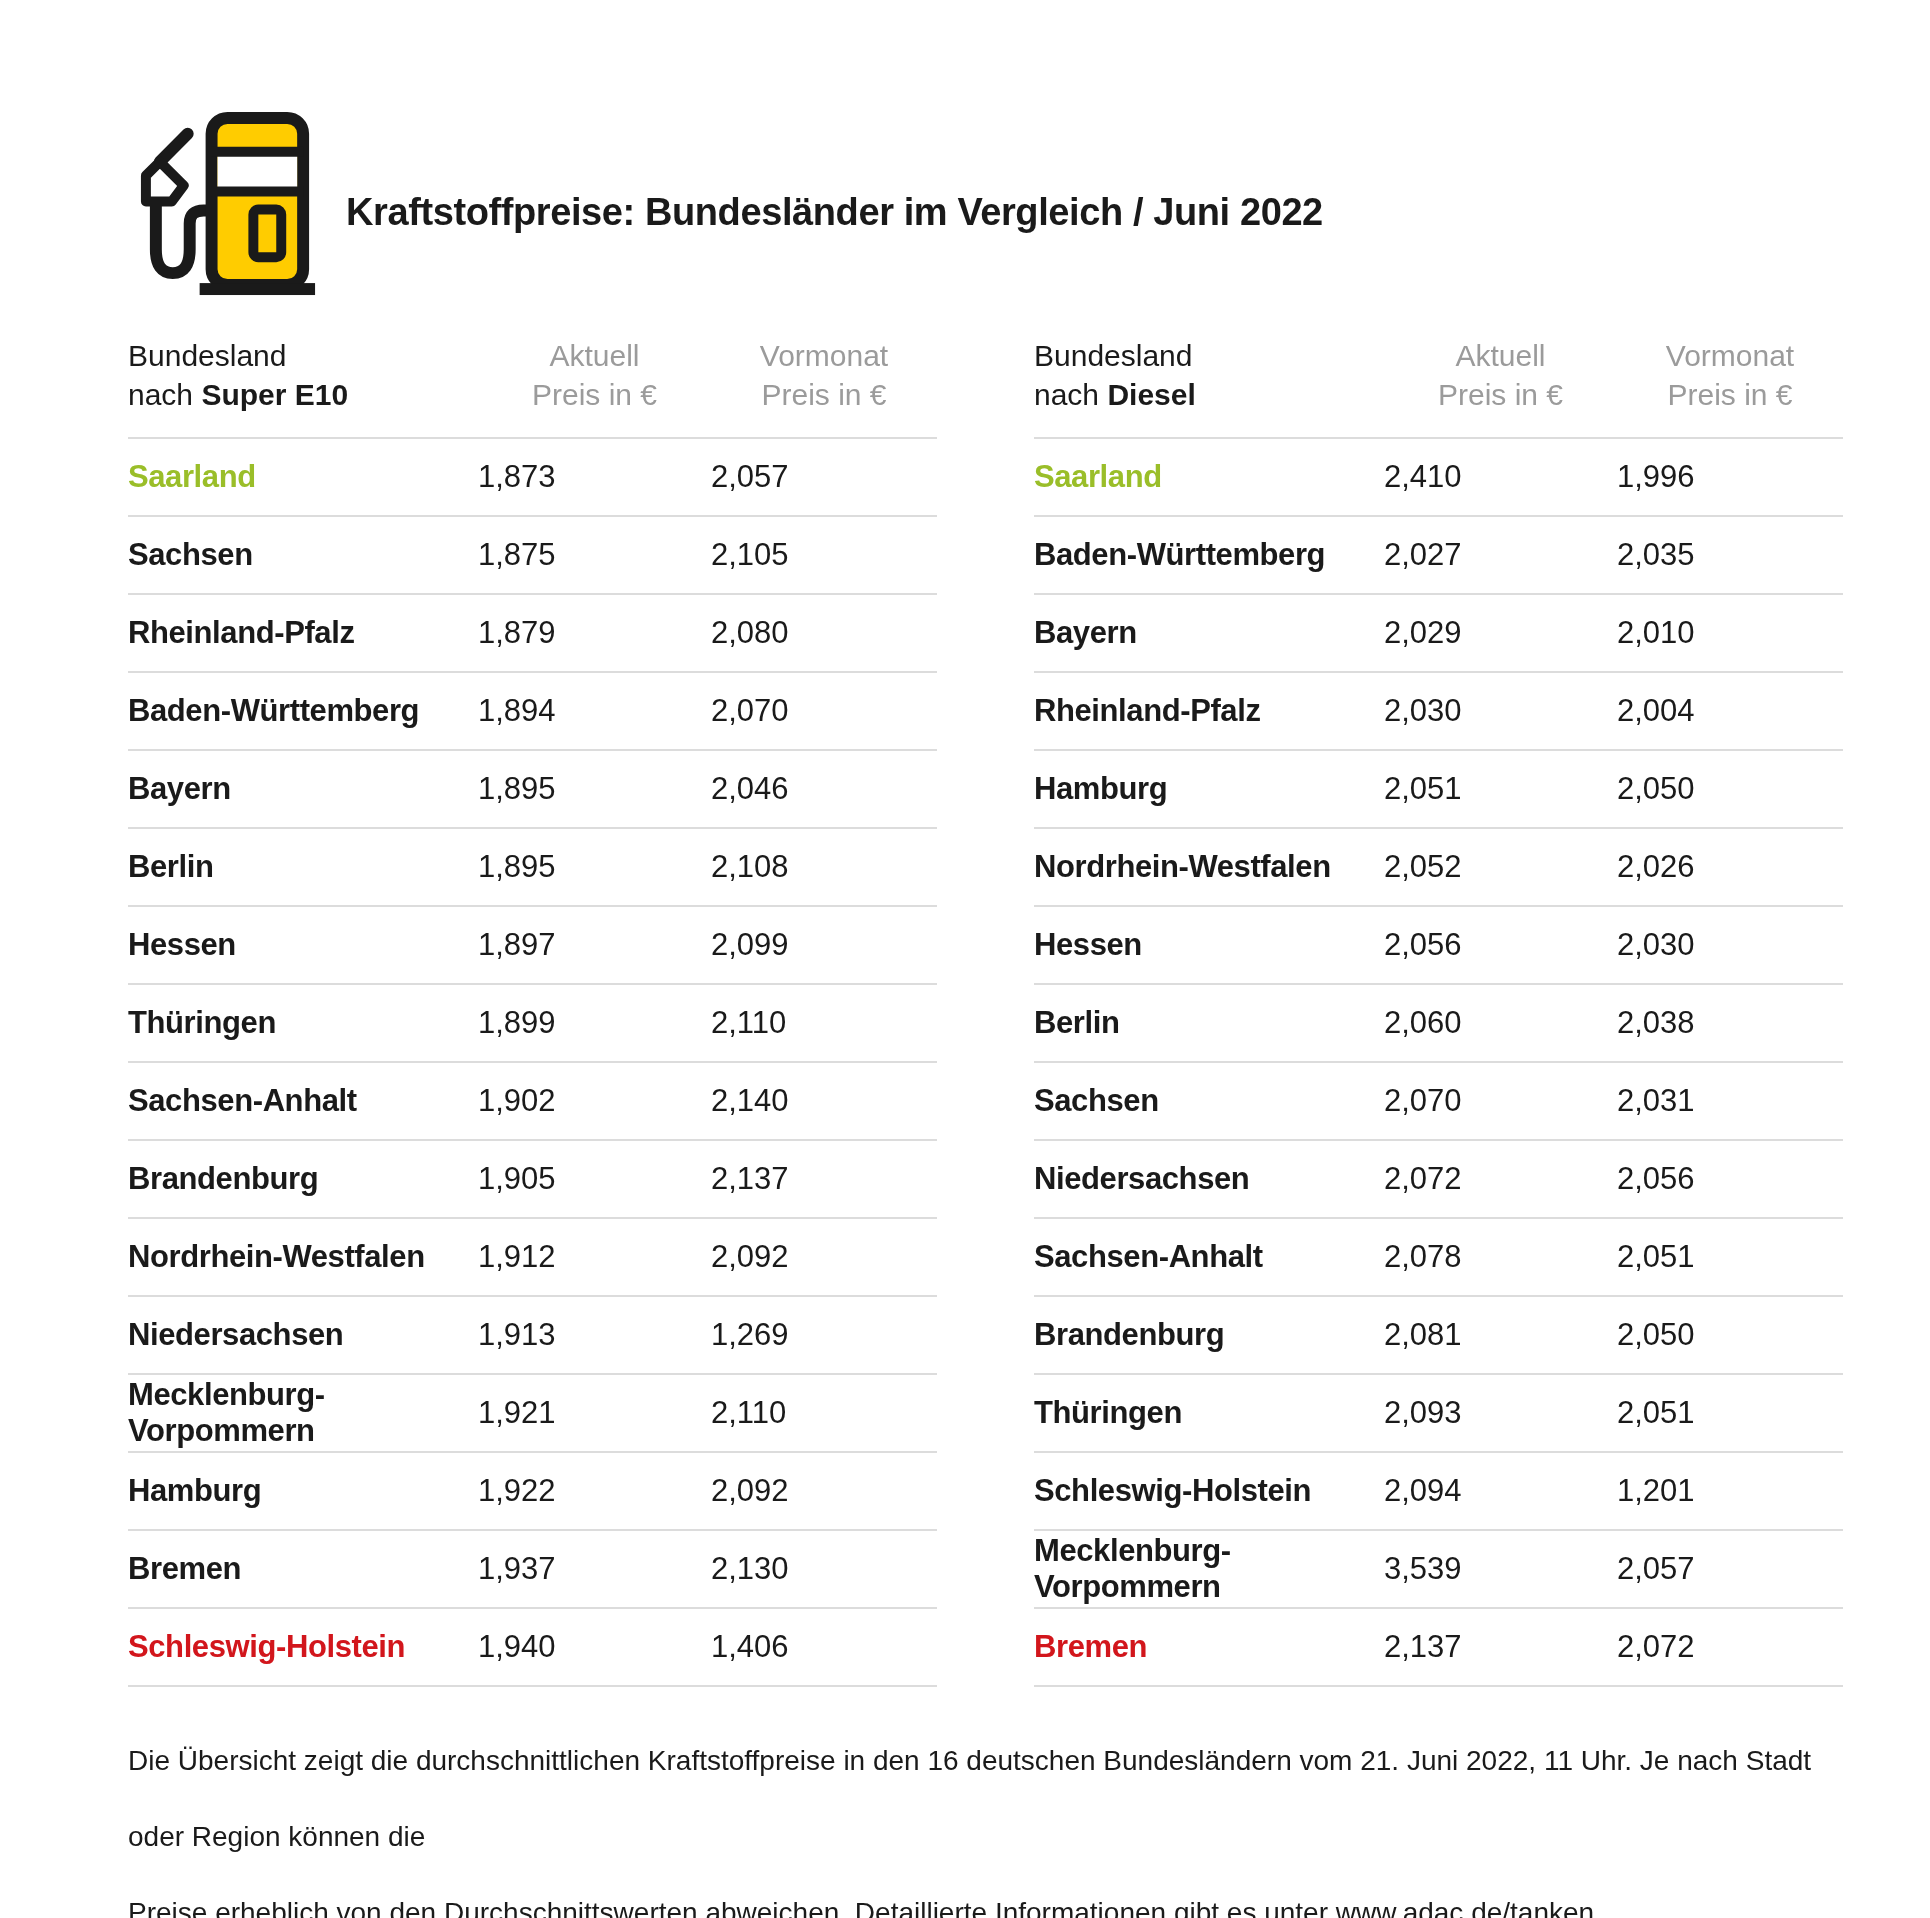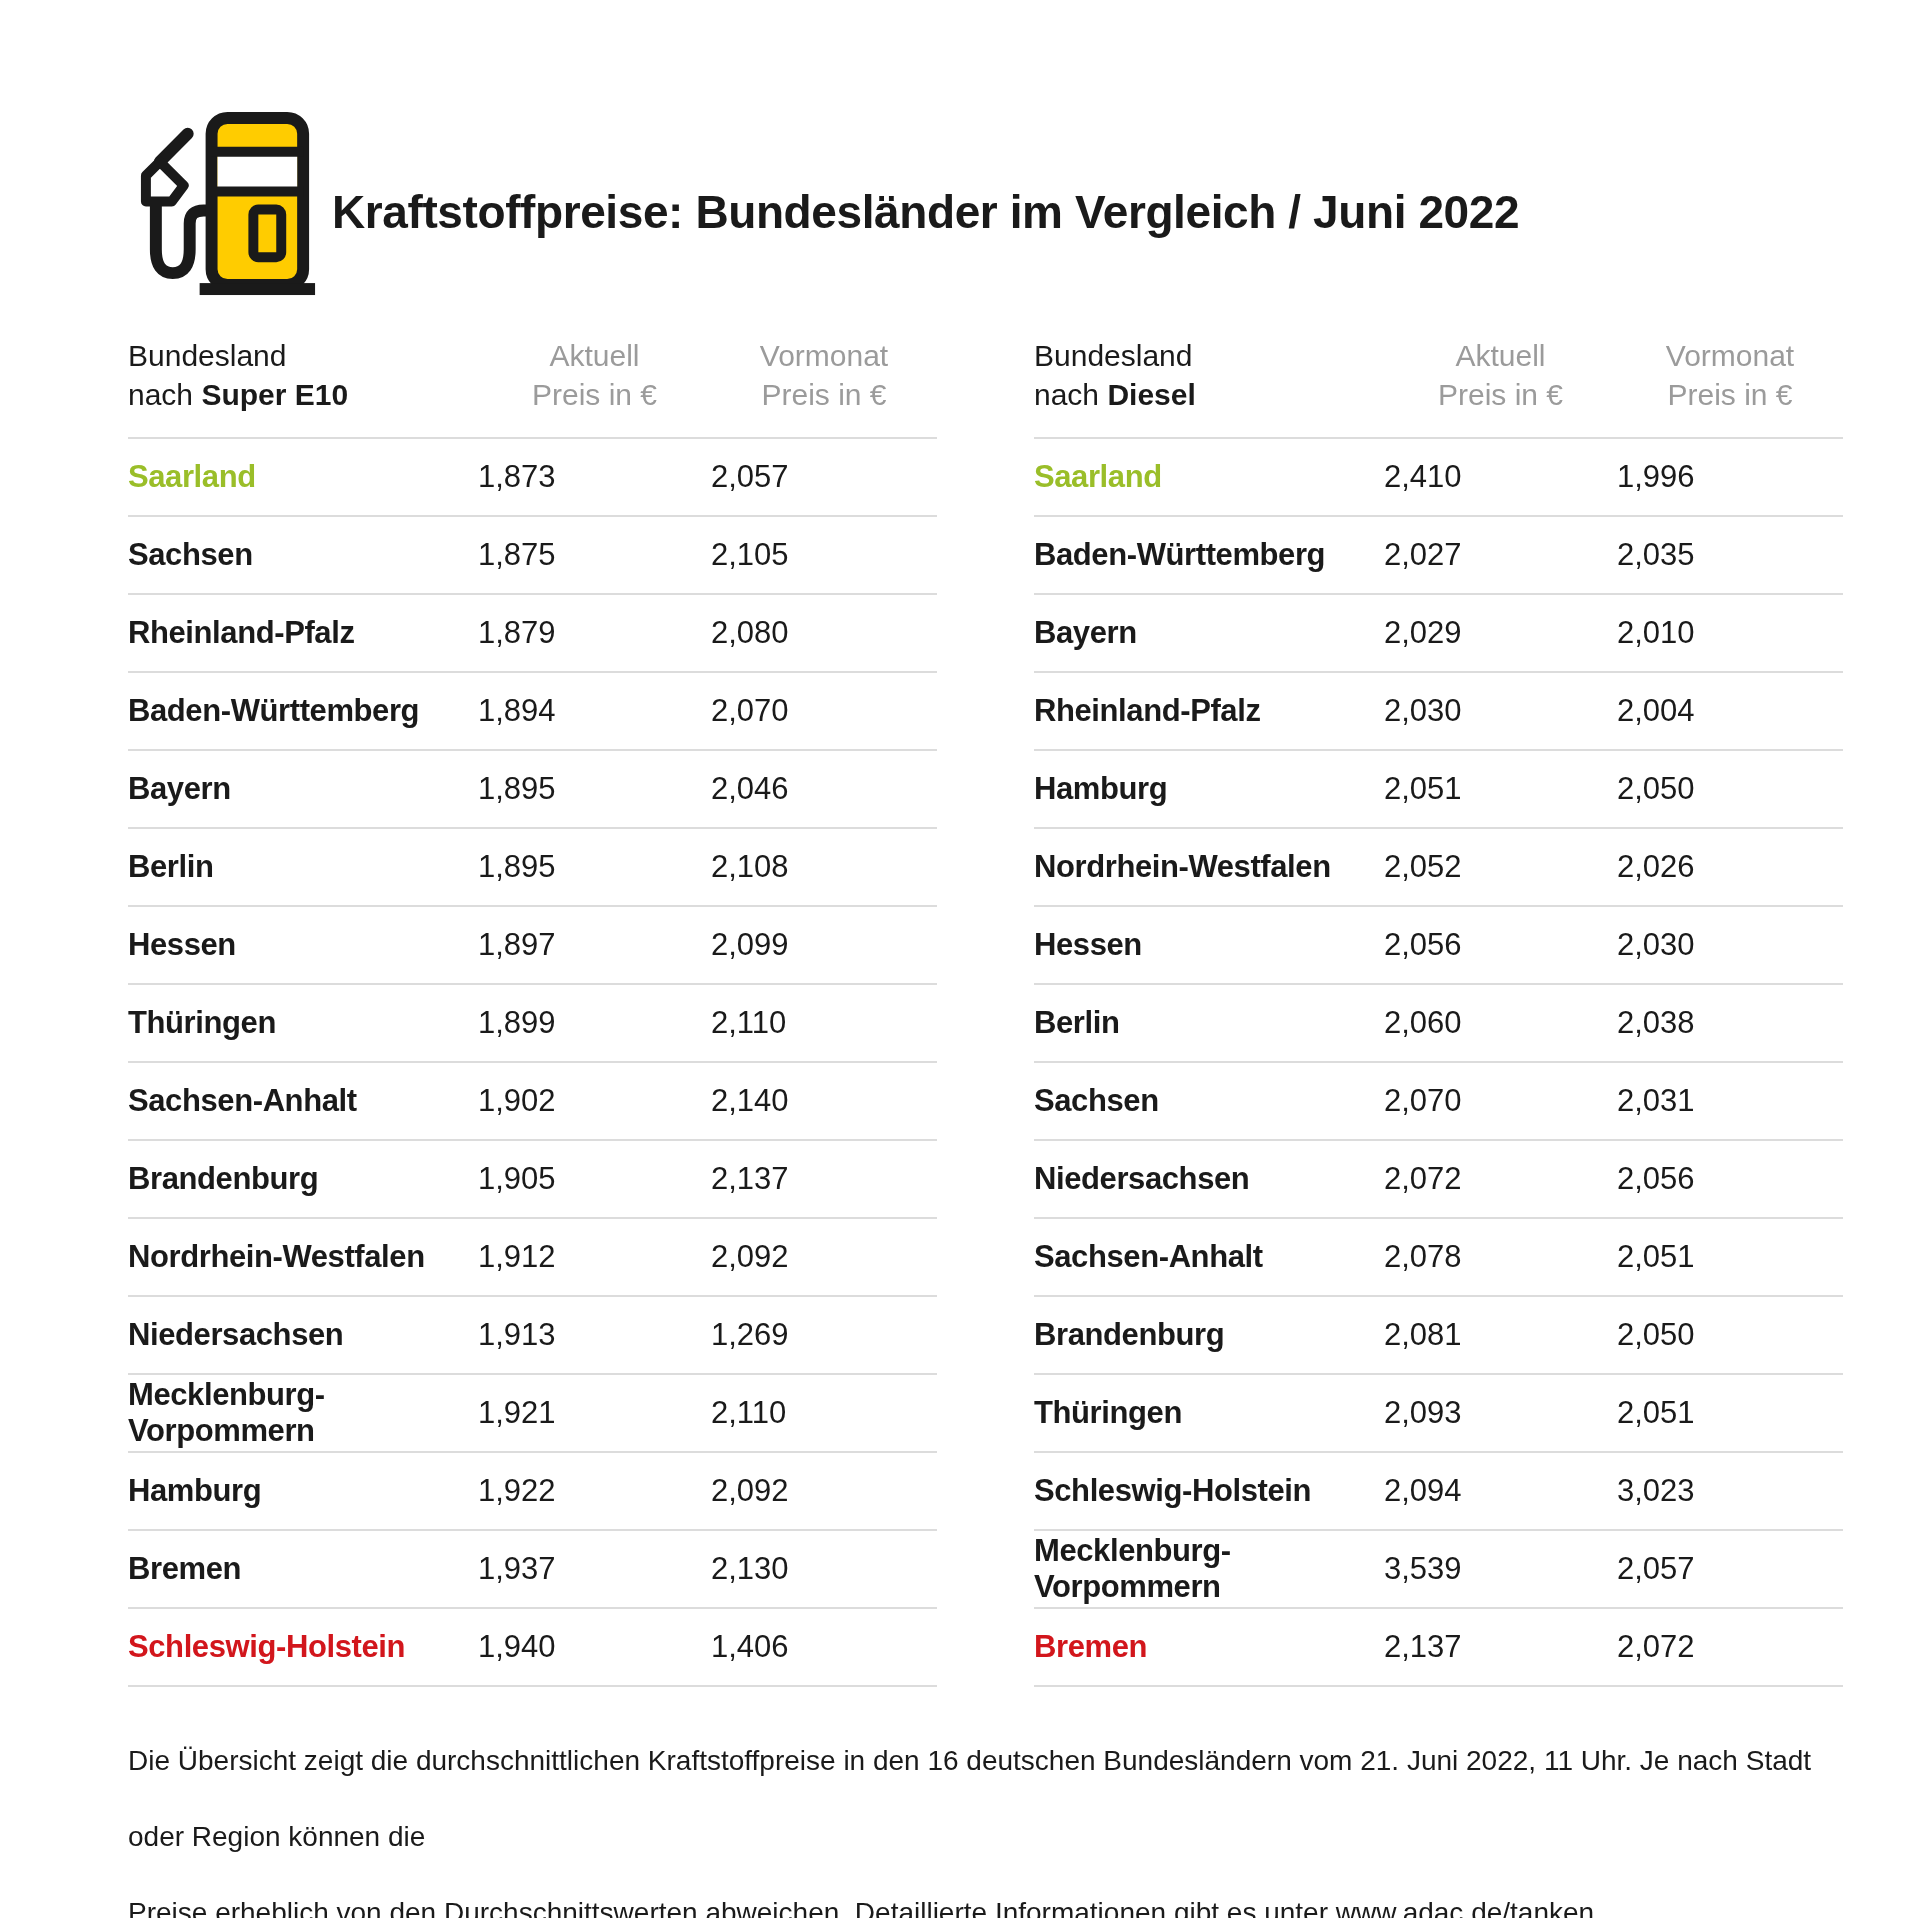--- a/index.html
+++ b/index.html
@@ -7,22 +7,22 @@
     width:1930px;height:1919px;position:relative;
     font-family:"Liberation Sans","DejaVu Sans",sans-serif;
     color:#1a1a1a;overflow:hidden;
   }
   .content{padding:0 86px 0 128px;}
 
   
   .page-header{display:flex;align-items:center;margin-top:100px;height:202px;}
   .pump-icon{width:199px;height:199px;flex:0 0 auto;}
   .page-title{
-    font-size:46px;font-weight:700;letter-spacing:-0.4px;
-    margin-left:5px;transform:translateY(11px);
+    font-size:38px;font-weight:700;letter-spacing:-0.4px;
+    margin-left:19px;transform:translateY(11px);
   }
 
   
   .tables{display:flex;gap:97px;margin-top:34px;}
   .price-table{width:809px;flex:0 0 auto;}
   .t-head{display:flex;align-items:flex-end;padding-bottom:23px;justify-content:space-between;}
   .t-head .h-name{flex:1;}
   .h-line{font-size:30px;line-height:39px;color:#1a1a1a;}
   .h-line b{font-weight:700;}
   .h-col{width:233px;text-align:center;}
@@ -276,21 +276,21 @@
 
   <div class="row">
     <span class="cell-state">Thüringen</span>
     <span class="cell-akt">2,093</span>
     <span class="cell-vor">2,051</span>
   </div>
 
   <div class="row">
     <span class="cell-state">Schleswig-Holstein</span>
     <span class="cell-akt">2,094</span>
-    <span class="cell-vor">3,023</span>
+    <span class="cell-vor">1,201</span>
   </div>
 
   <div class="row">
     <span class="cell-state">Mecklenburg-Vorpommern</span>
     <span class="cell-akt">3,539</span>
     <span class="cell-vor">2,057</span>
   </div>
 
   <div class="row">
     <span class="cell-state red">Bremen</span>

